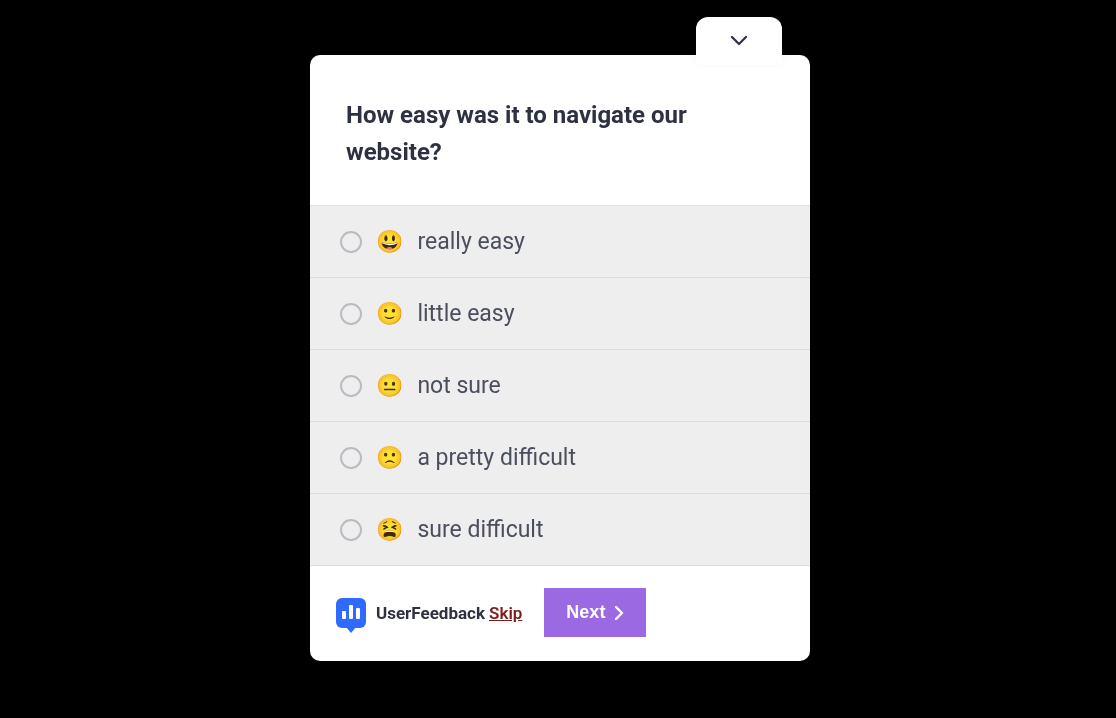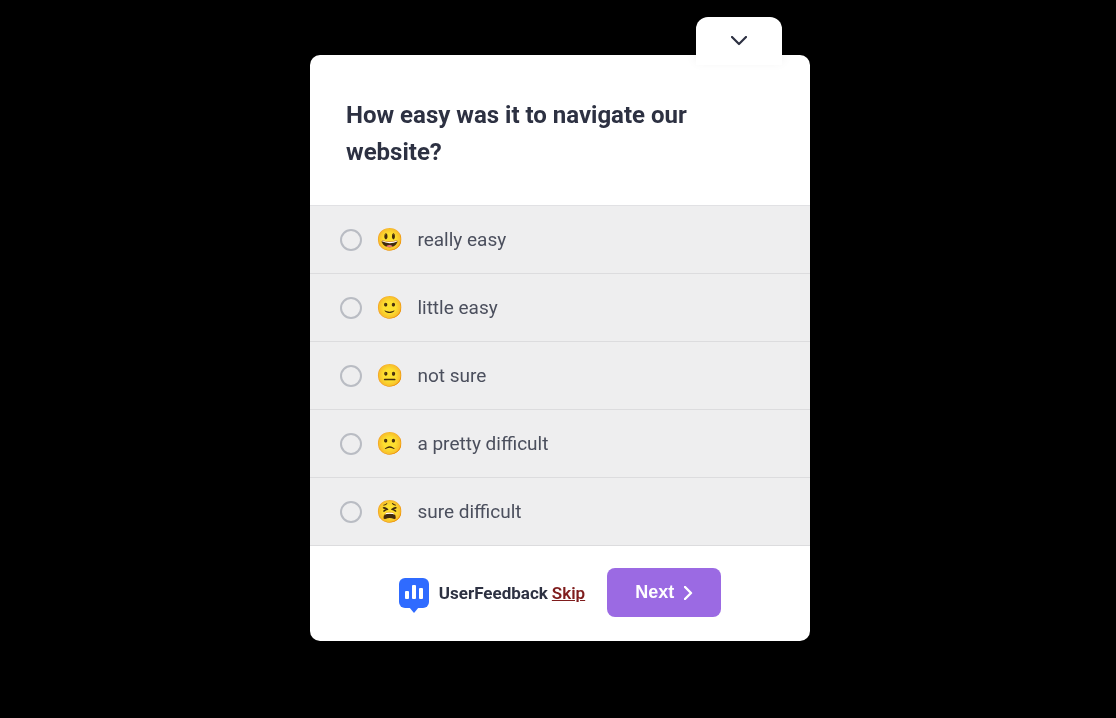--- a/index.html
+++ b/index.html
@@ -69,28 +69,28 @@
     border-radius: 50%;
     flex: 0 0 22px;
     background: #fff0;
   }
   .emoji {
     font-size: 22px;
     line-height: 1;
     flex: 0 0 auto;
   }
   .option-label {
-    font-size: 19px;
+    font-size: 23px;
     color: #4b4f5d;
     font-weight: 400;
   }
   .footer {
     display: flex;
     align-items: center;
-    justify-content: center;
+    justify-content: flex-start;
     padding: 22px 26px 24px 26px;
     gap: 4px;
   }
   .brand {
     display: flex;
     align-items: center;
     gap: 10px;
   }
   .brand-icon {
     width: 30px;
@@ -143,22 +143,22 @@
   }
   .next-btn {
     display: flex;
     align-items: center;
     gap: 10px;
     background: #9b6ae3;
     color: #fff;
     font-size: 18px;
     font-weight: 700;
     border: none;
-    border-radius: 8px;
-    padding: 14px 28px;
+    border-radius: 0;
+    padding: 14px 22px;
     cursor: pointer;
   }
   .next-btn svg { display:block; }
 </style>
 </head>
 <body>
 
 <div class="stage">
   <div class="widget">
 

